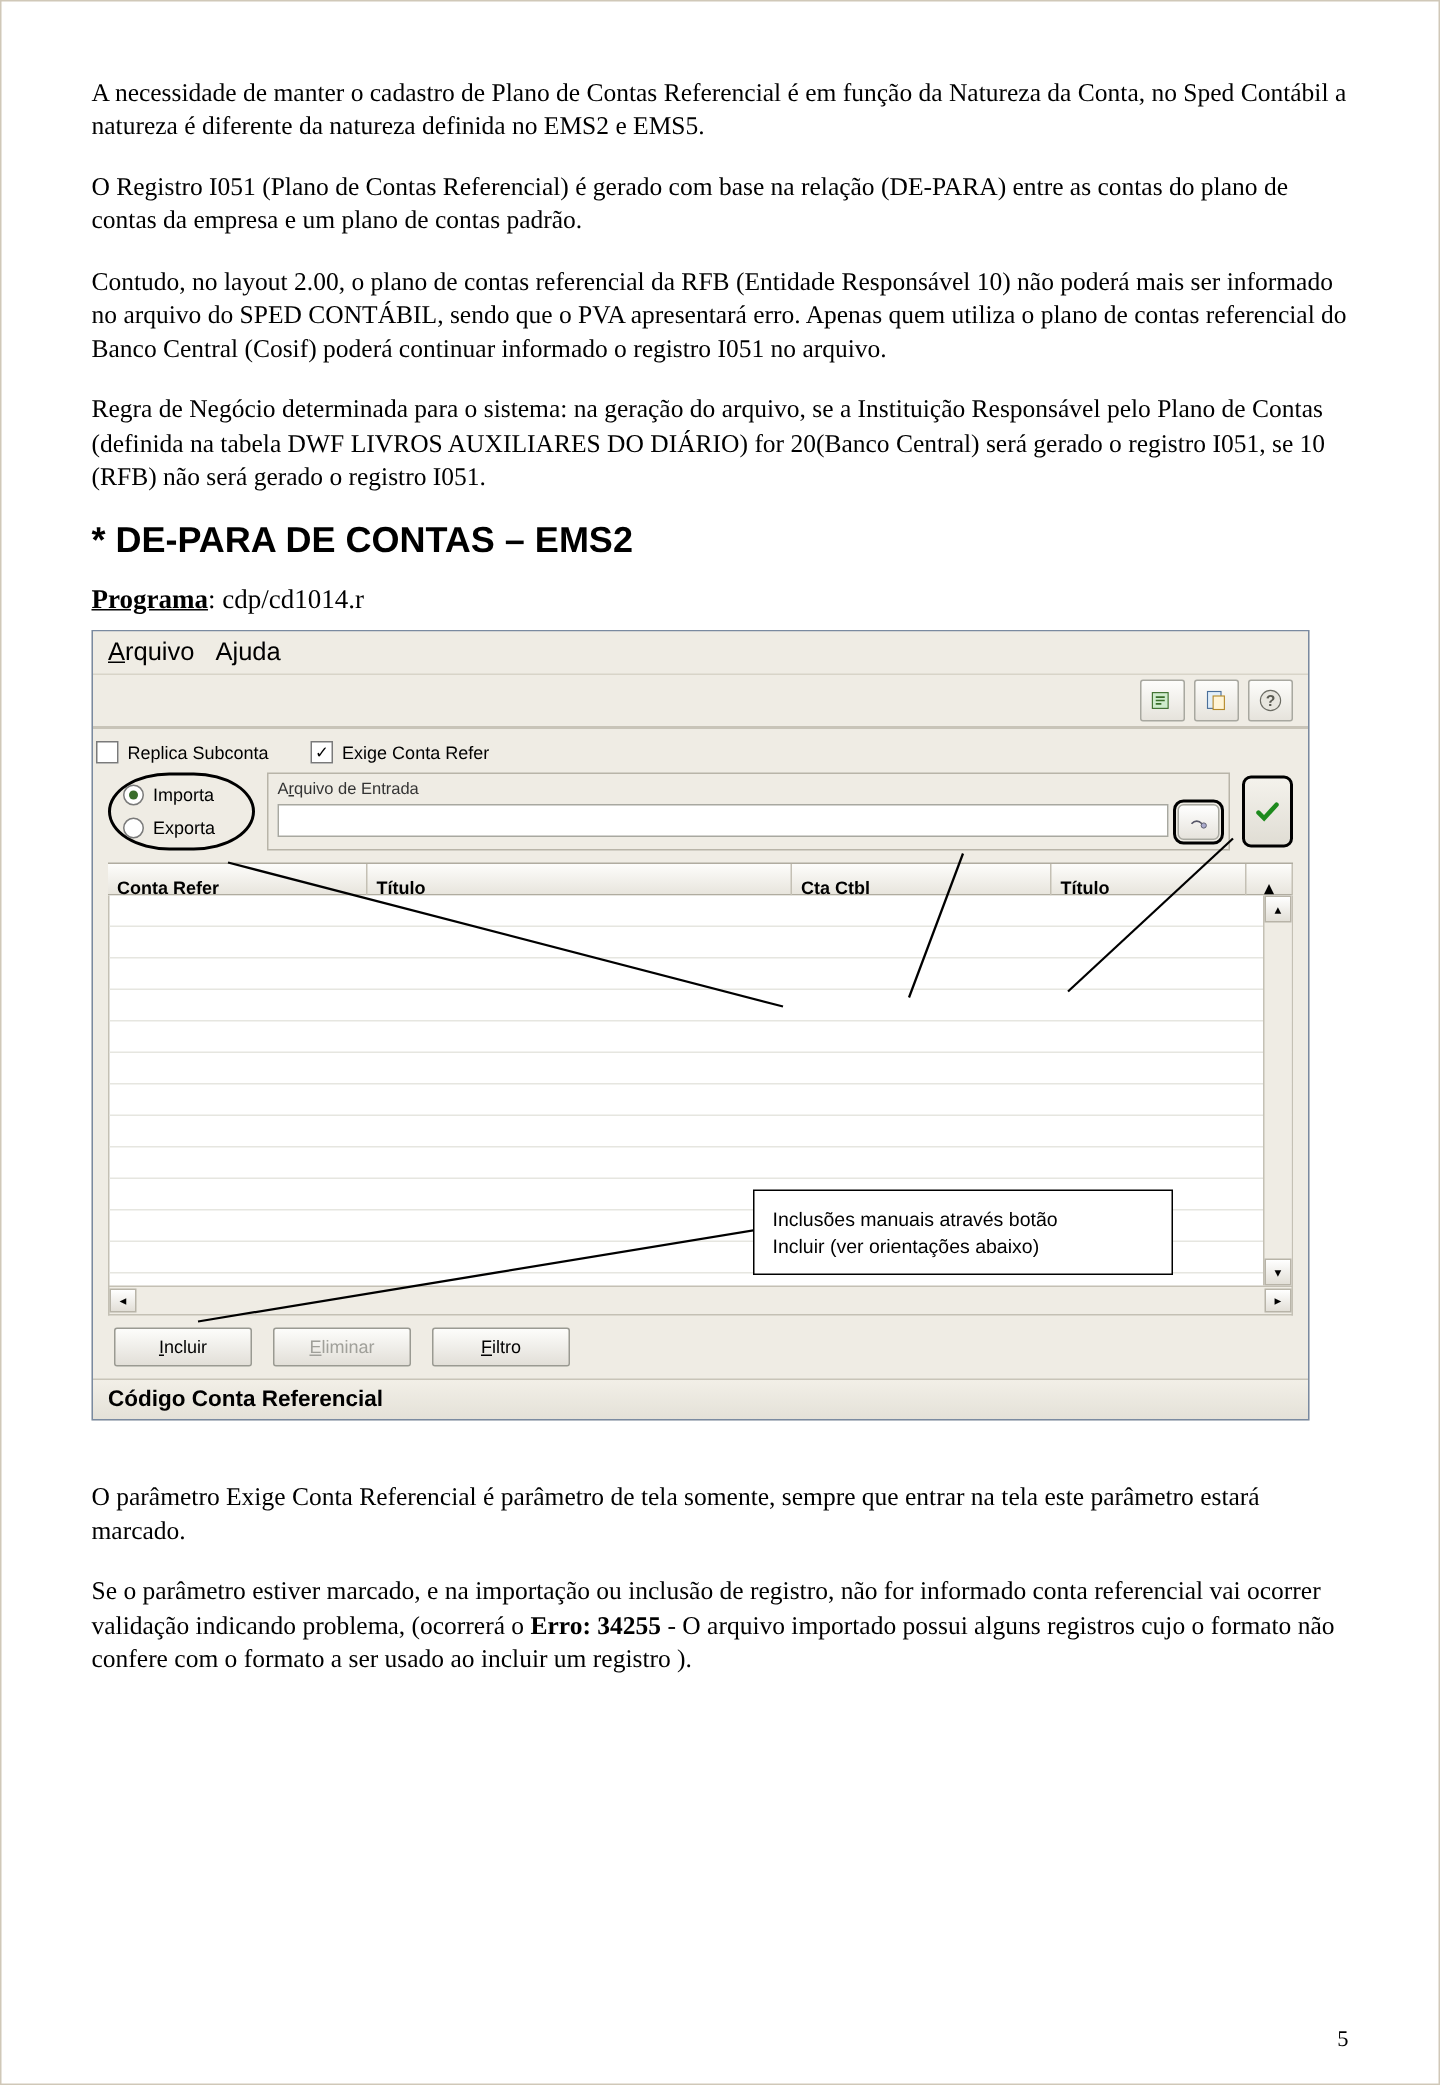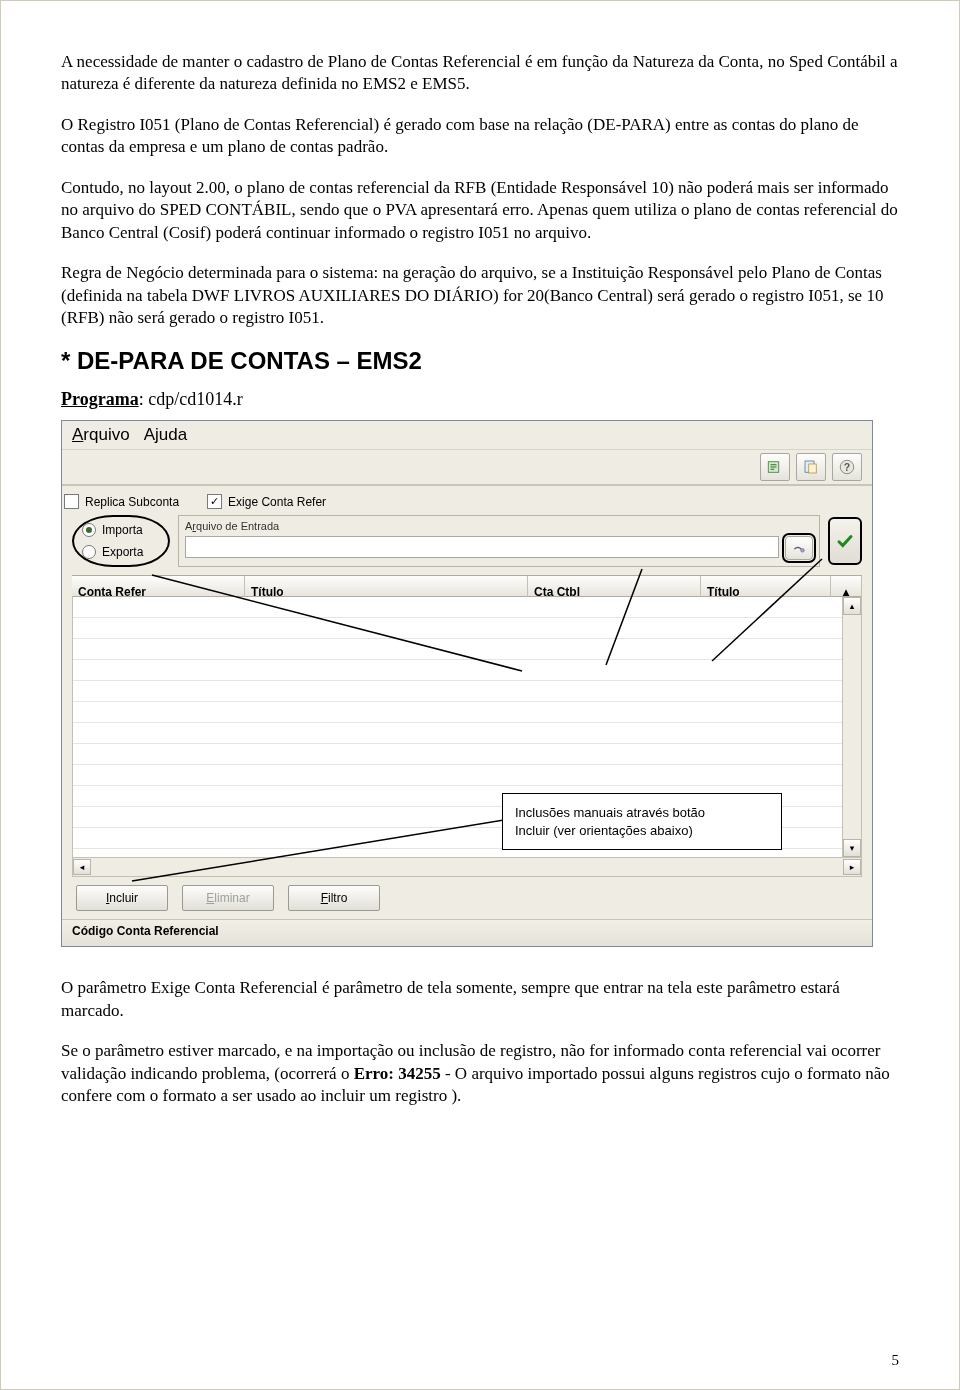--- a/index.html
+++ b/index.html
@@ -218,21 +218,21 @@
     border-radius:2px;
     font-size:12px;font-family:Tahoma,Arial,sans-serif;
     display:flex;align-items:center;justify-content:center;
     padding:0 10px;
   }
   .ui-btn.disabled{color:#a0a09a;}
 
   .statusbar {
     border-top:1px solid #c8c4b8;
     background:linear-gradient(#f2efe7,#e4e1d8);
-    padding:4px 10px;font-weight:bold;font-size:12px;height:18px;
+    padding:4px 10px;font-weight:bold;font-size:15px;height:18px;
   }
 
   
   .callout {
     position:absolute;
     background:#fff;
     border:1px solid #000;
     padding:10px 12px;
     font-family:Tahoma,Arial,sans-serif;
     font-size:13px;
@@ -394,20 +394,20 @@
       <line x1="10" y1="70" x2="400" y2="6" stroke="#000" stroke-width="1.5"></line>
     </svg>
 
     <div class="callout" style="left:440px; top:372px; width:254px;">
       <div>Inclusões manuais através botão</div>
       <div>Incluir (ver orientações abaixo)</div>
     </div>
 
   </div>
 
-  <p class="body-text" style="margin-top:30px">O parâmetro Exige Conta Referencial é parâmetro de tela somente, sempre que entrar na tela este parâmetro estará marcado.</p>
+  <p class="body-text" style="margin-top:40px">O parâmetro Exige Conta Referencial é parâmetro de tela somente, sempre que entrar na tela este parâmetro estará marcado.</p>
 
   <p class="body-text">
     <span>Se o parâmetro estiver marcado, e na importação ou inclusão de registro, não for informado conta referencial vai ocorrer validação indicando problema, (ocorrerá o </span><b class="inline">Erro: 34255</b><span> -  O arquivo importado possui alguns registros cujo o formato  não confere com o formato a ser usado ao incluir um registro ).</span>
   </p>
 
   <div class="page-number">5</div>
 </div>
 
 </body></html>

